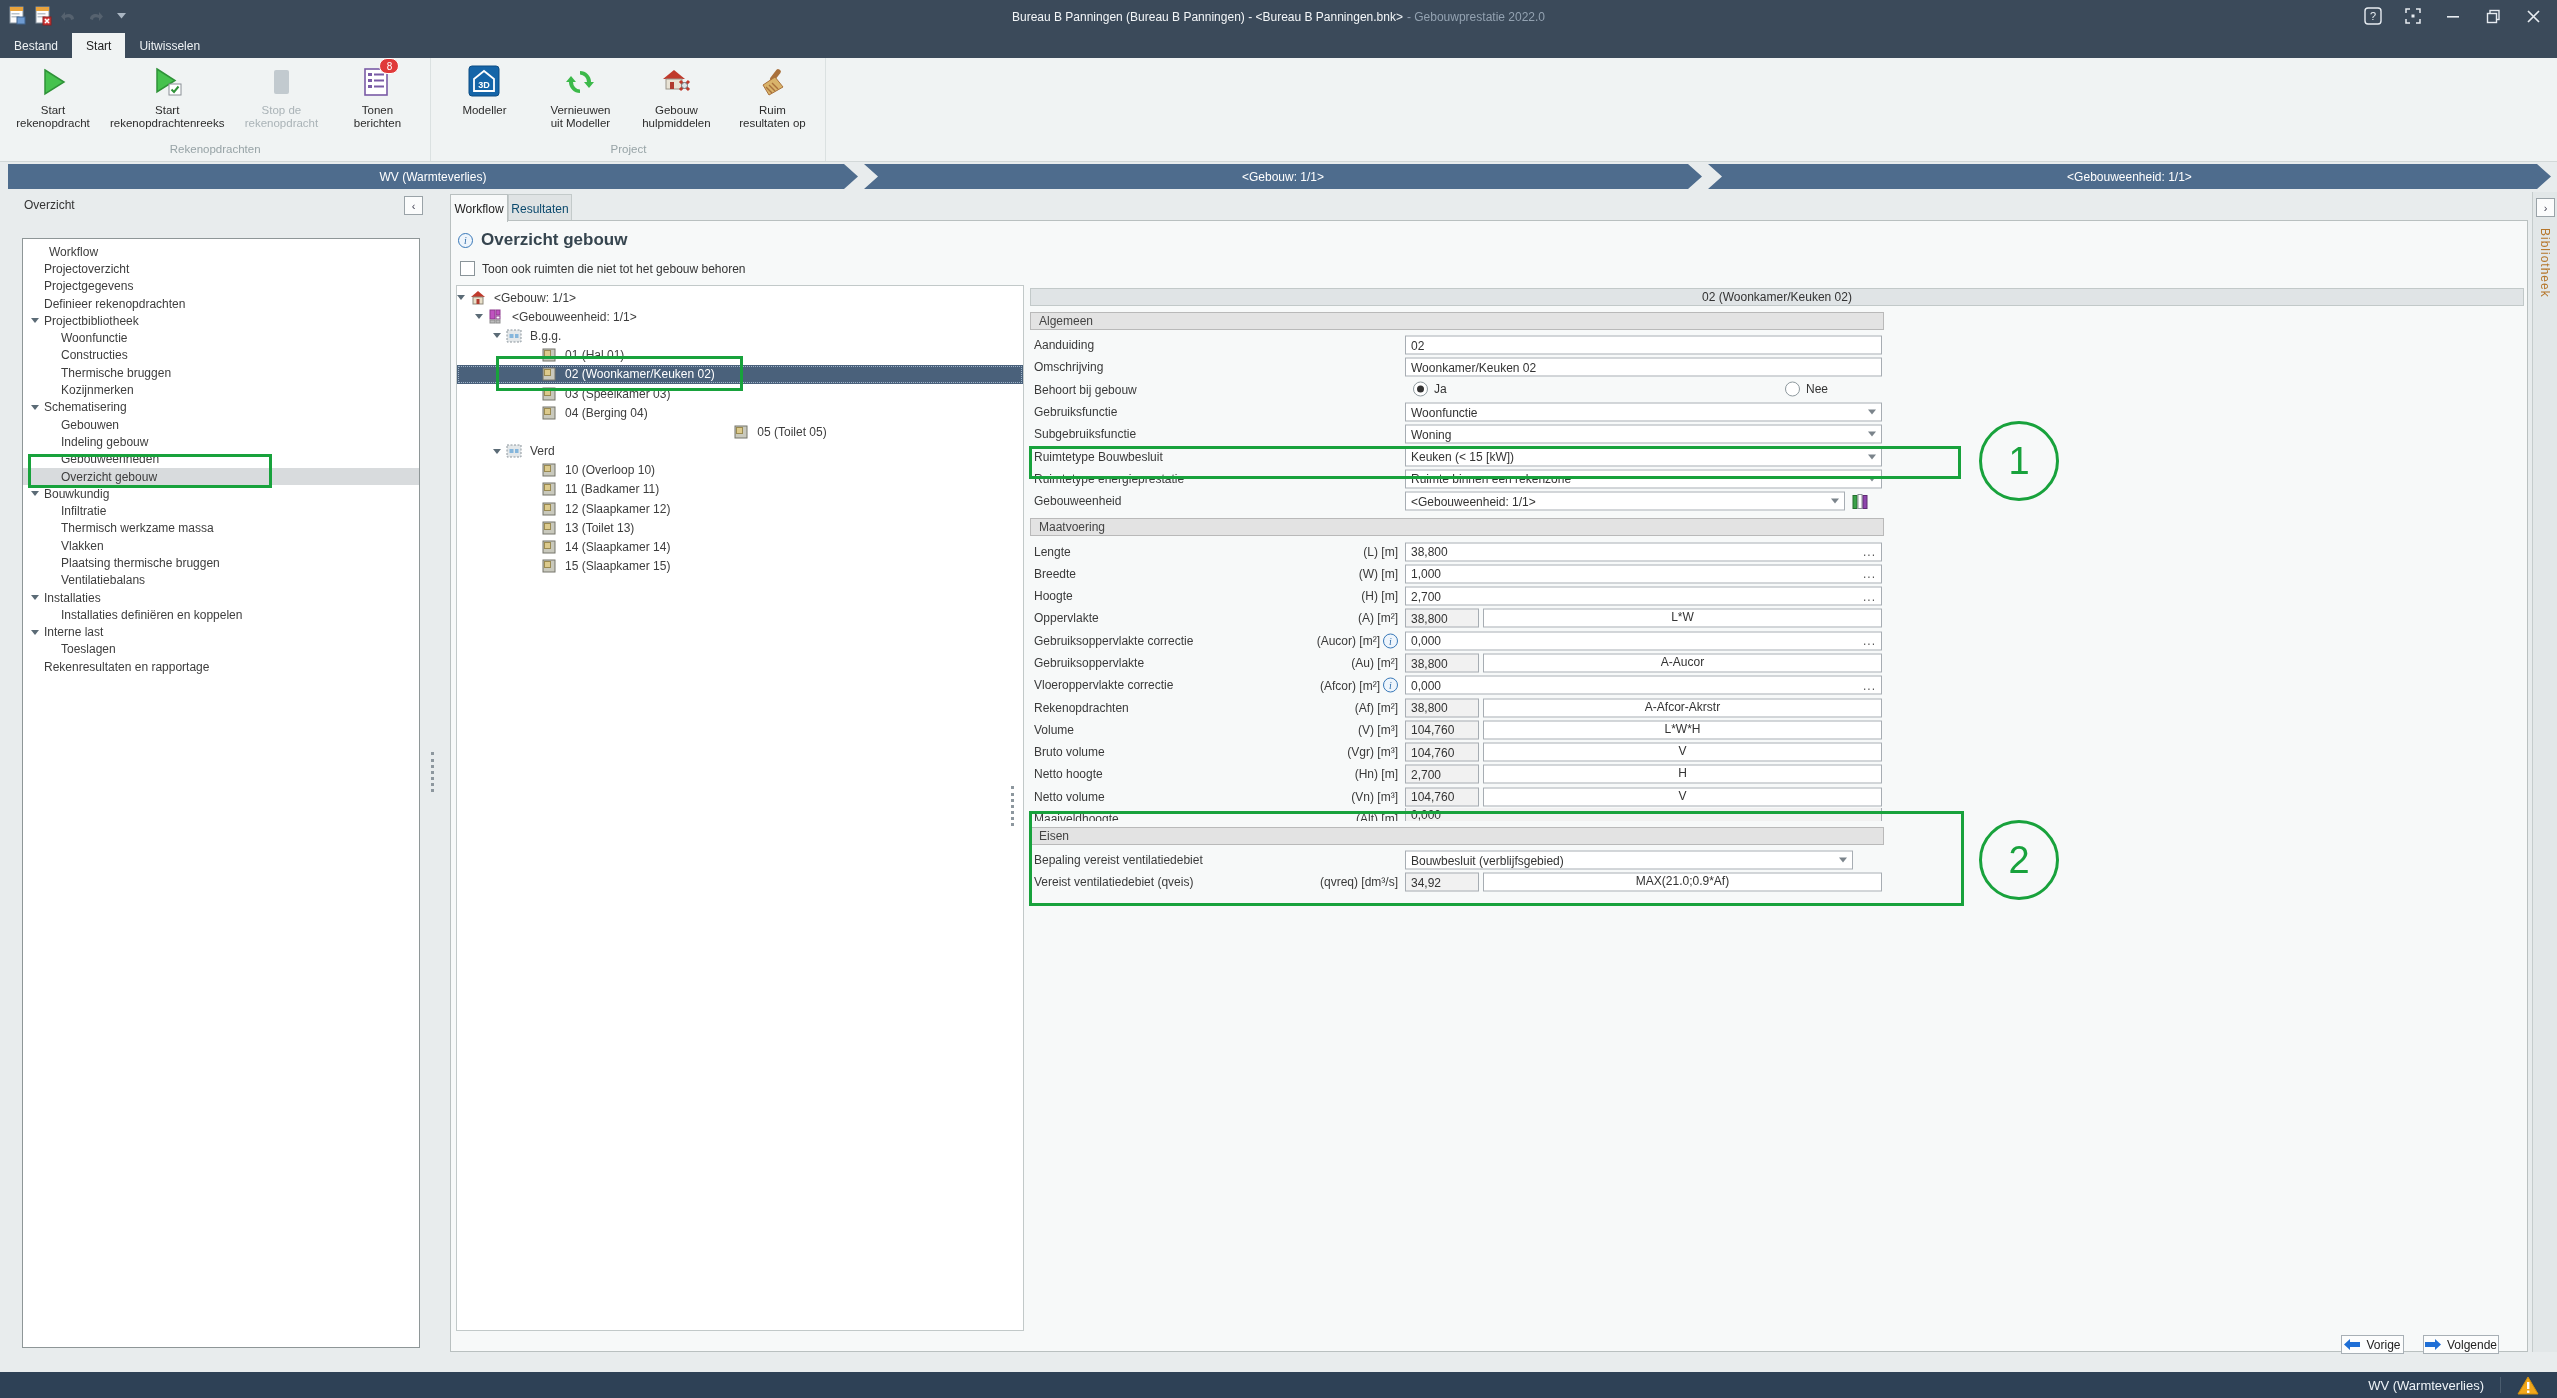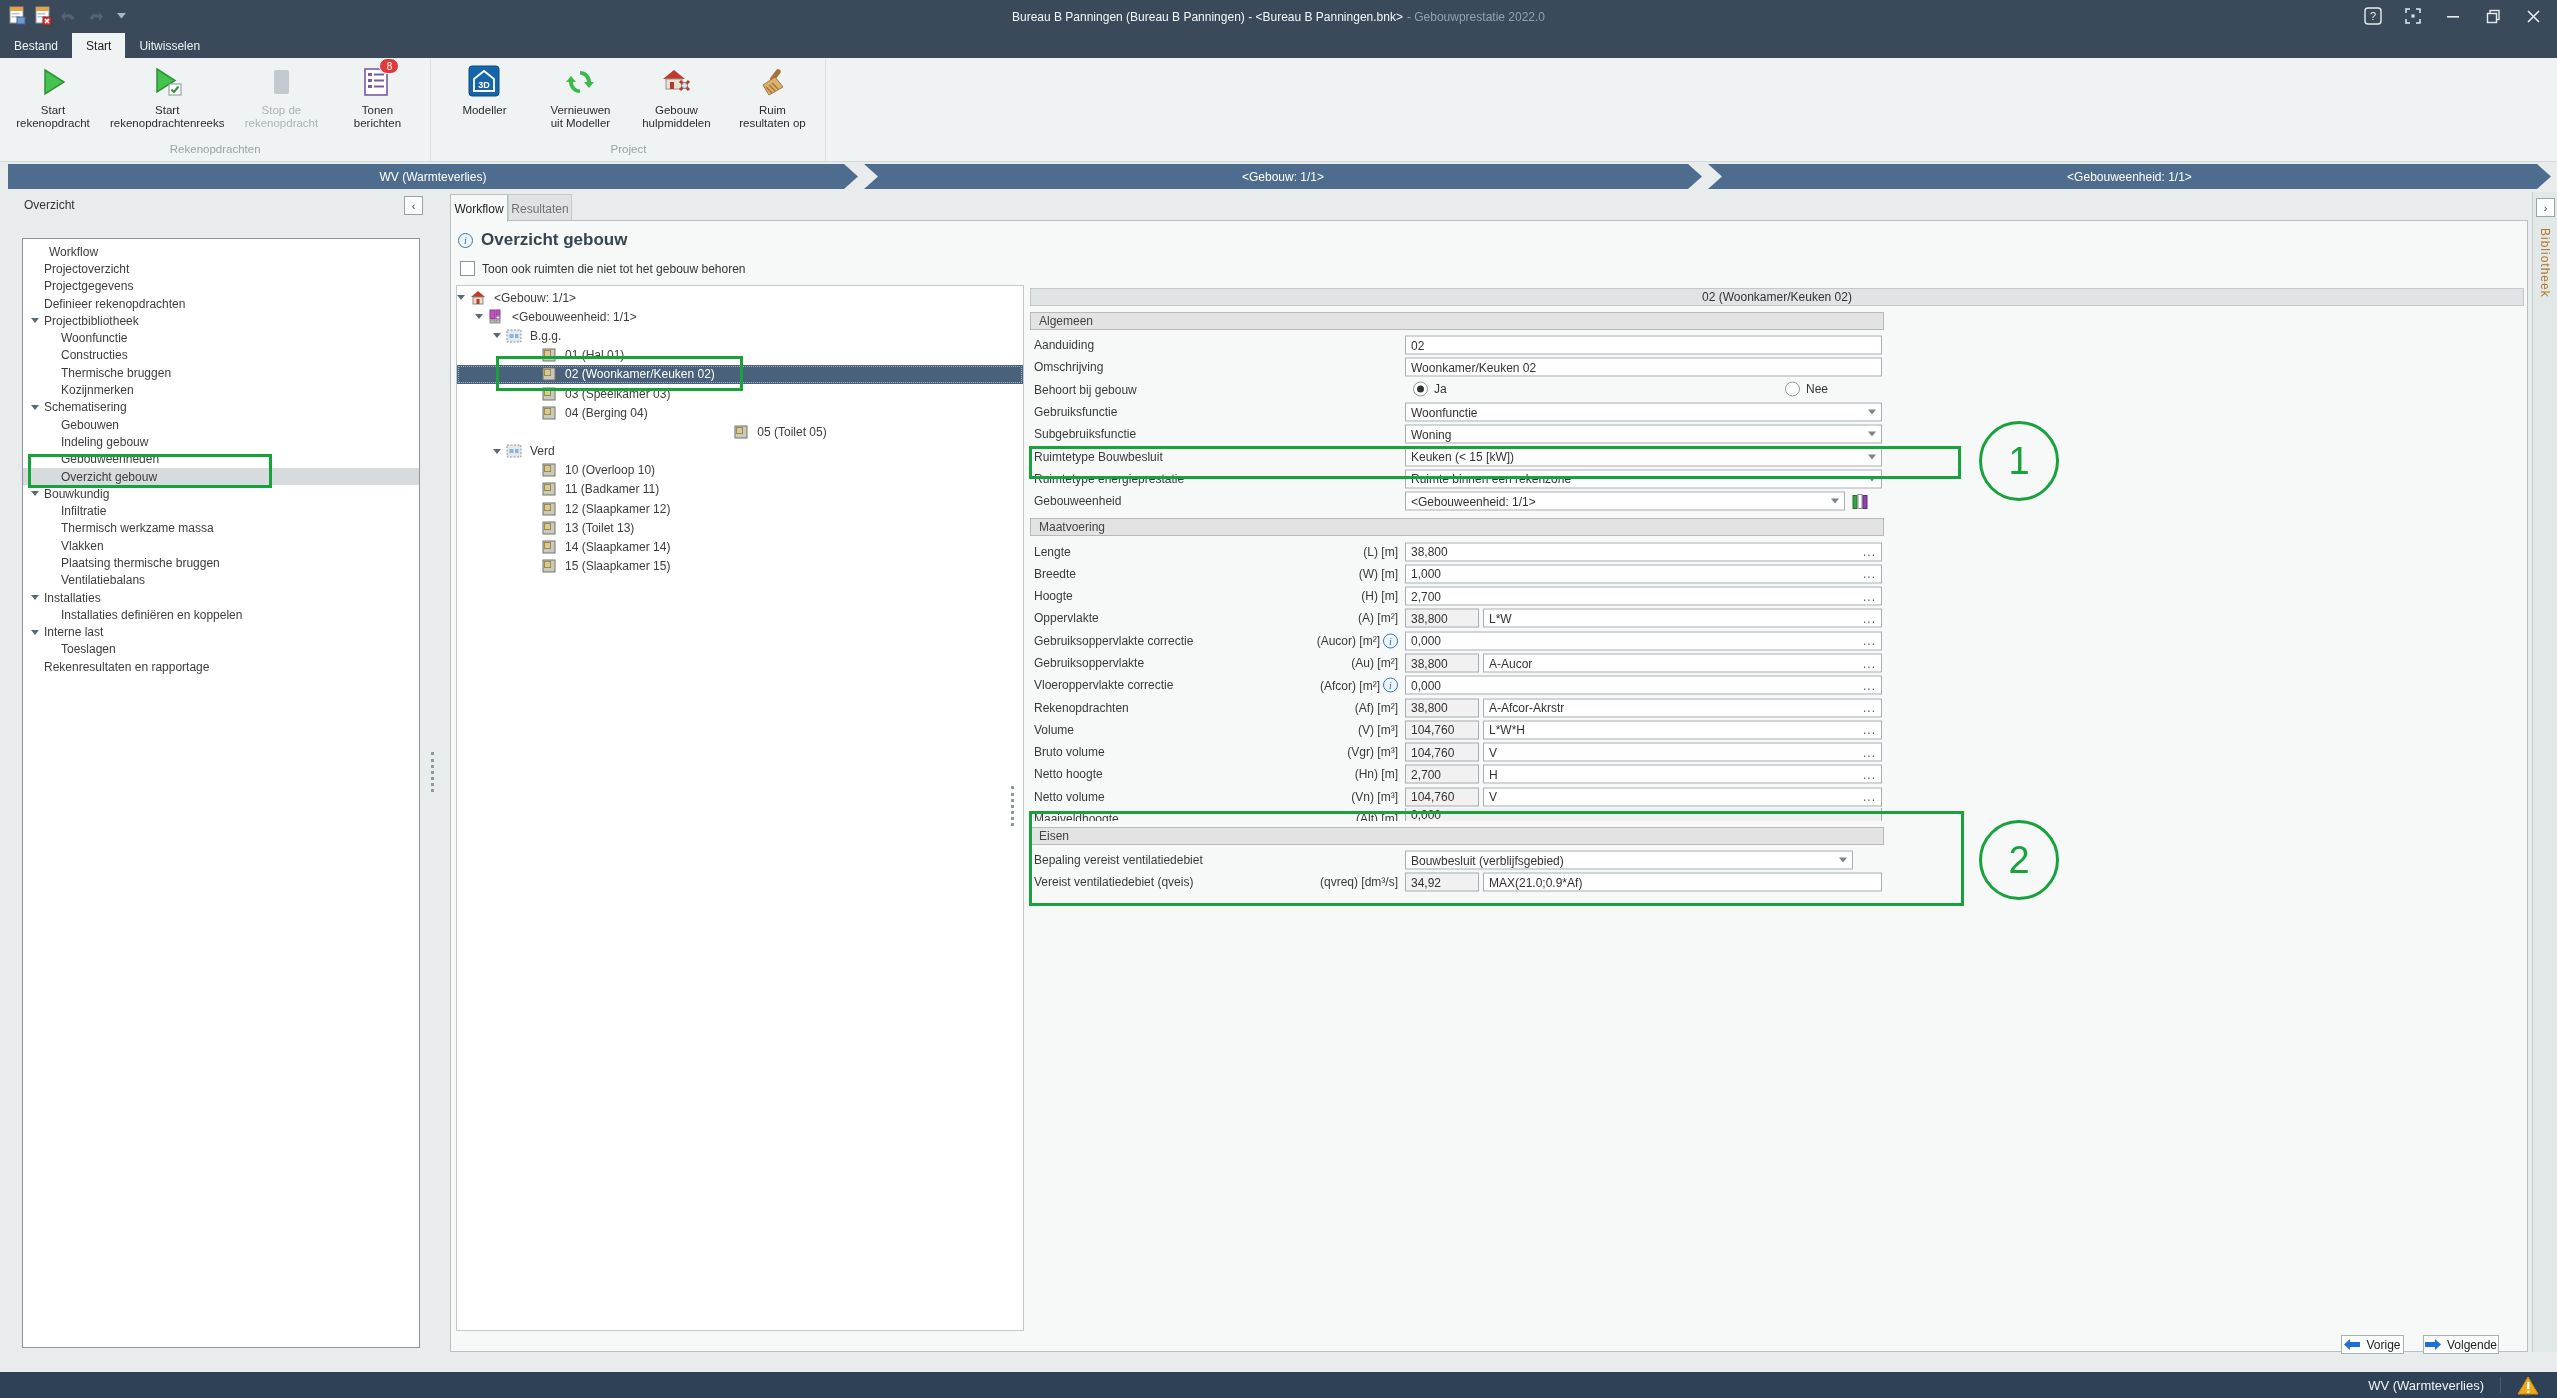--- a/index.html
+++ b/index.html
@@ -46,21 +46,21 @@
             overflow:hidden;box-sizing:border-box;padding-top:4px;}
   .s-row{height:17.3px;display:flex;align-items:center;color:#3d3d3d;white-space:nowrap;}
   .s-row.sel{background:#d8dbdd;}
   .tri{width:0;height:0;border-left:4px solid transparent;border-right:4px solid transparent;
        border-top:5px solid #5b6b76;margin-right:5px;flex:0 0 auto;}
 
   
   #main{position:absolute;left:450px;top:220px;width:2078px;height:1132px;background:#f7f9f9;border:1px solid #b9c0c0;box-sizing:border-box;}
   .mtab{position:absolute;top:194px;height:27px;display:flex;align-items:center;justify-content:center;font-size:12px;}
   #tab-workflow{left:450px;width:56px;background:#f7f9f9;border:1px solid #b9c0c0;border-bottom:none;z-index:3;color:#222;}
-  #tab-resultaten{left:508px;width:62px;background:#dfe3e4;border:1px solid #c3caca;border-bottom:none;color:#737373;}
+  #tab-resultaten{left:508px;width:62px;background:#dfe3e4;border:1px solid #c3caca;border-bottom:none;color:#0c4a6e;}
 
   #page-heading{position:absolute;left:458px;top:230px;display:flex;align-items:center;gap:8px;}
   #page-heading .ht{font-size:17px;font-weight:bold;color:#36454f;}
   #chkrow{position:absolute;left:460px;top:261px;display:flex;align-items:center;gap:7px;}
   .checkbox{width:13px;height:13px;background:#fff;border:1px solid #8a9499;}
 
   
   #btree{position:absolute;left:456px;top:285px;width:568px;height:1046px;background:#fff;border:1px solid #c2c9c9;
          box-sizing:border-box;padding-top:2px;}
   .b-row{height:19.2px;display:flex;align-items:center;white-space:nowrap;color:#3d3d3d;}
@@ -83,21 +83,21 @@
   .flbl{position:absolute;left:4px;top:50%;transform:translateY(-50%);white-space:nowrap;color:#3a3a3a;}
   .frow.clipped .flbl,.frow.clipped .fsym{top:11px;}
   .fsym{position:absolute;left:180px;width:188px;text-align:right;top:50%;transform:translateY(-50%);
         white-space:nowrap;color:#3a3a3a;display:flex;justify-content:flex-end;align-items:center;gap:3px;}
   .finputs{position:absolute;left:375px;top:50%;transform:translateY(-50%);width:477px;height:19px;}
   .cell{position:absolute;top:0;height:19px;border:1px solid #a7adb3;background:#fff;box-sizing:border-box;
         display:flex;align-items:center;padding:0 5px;white-space:nowrap;overflow:hidden;}
   .cell.ro{background:#f1f1f1;color:#333;}
   .cell.wide{left:0;width:477px;}
   .cell.val{left:0;width:74px;}
-  .cell.formula{left:78px;width:399px;}
+  .cell.formula{left:78px;width:399px;flex-direction:column;}
   .ell{margin-left:auto;color:#555;letter-spacing:1px;}
   .caret{margin-left:auto;width:0;height:0;border-left:4px solid transparent;border-right:4px solid transparent;
          border-top:5px solid #7b848b;}
   .radio{position:absolute;top:1px;display:flex;align-items:center;gap:6px;}
   .rdot{width:15px;height:15px;border-radius:50%;border:1px solid #8e999e;background:#fff;box-sizing:border-box;
         display:flex;align-items:center;justify-content:center;}
   .rdot .din{width:7px;height:7px;border-radius:50%;background:#333;}
 
   
   .navbtn{position:absolute;top:1335px;height:19px;background:#fcfdfd;border:1px solid #a8b0b6;box-sizing:border-box;

